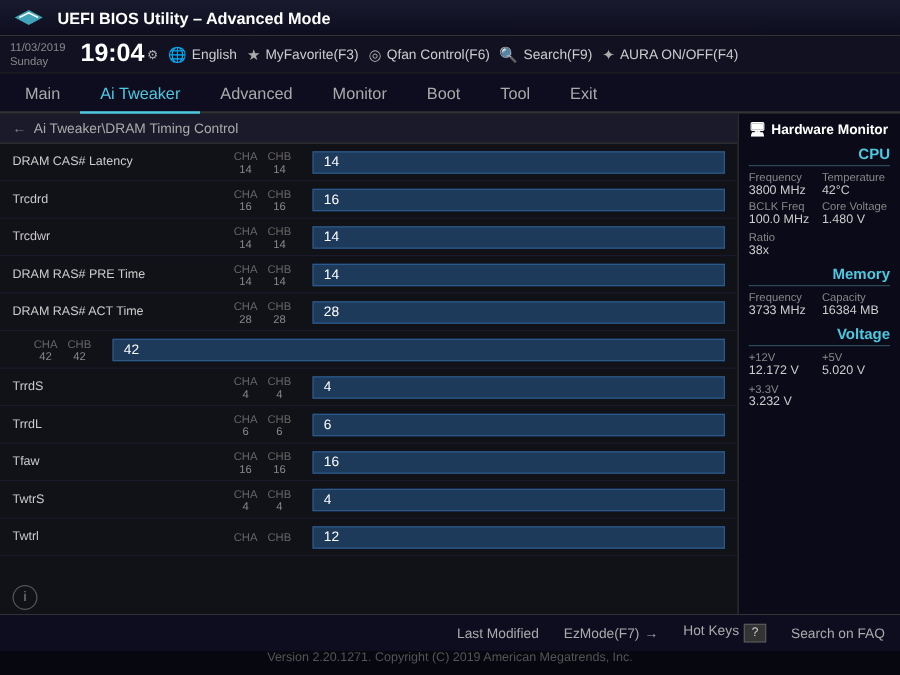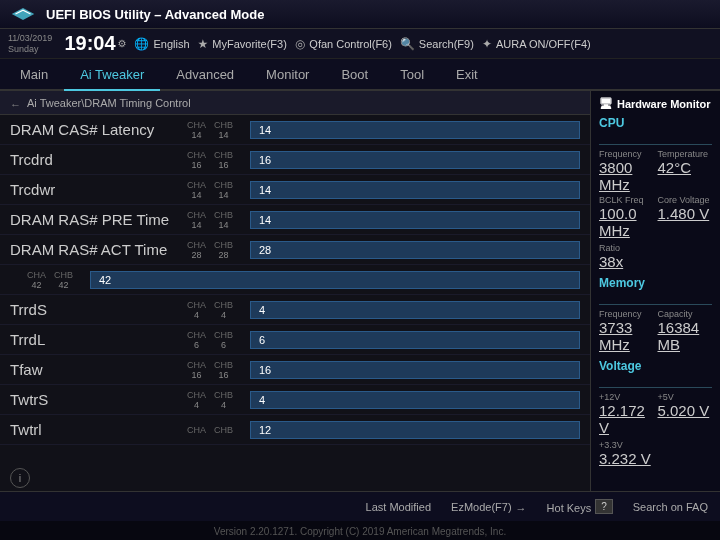--- a/index.html
+++ b/index.html
@@ -106,21 +106,21 @@
     #breadcrumb .arrow { margin-right: 6px; color: #888; }
     .dram-row {
       height: 30px;
       border-bottom: 1px solid #1a1a2a;
       display: flex;
       align-items: center;
       padding: 0 10px;
     }
     .dram-row .row-label {
       flex: 0 0 160px;
-      font-size: 15px;
+      font-size: 10px;
       color: #ccc;
     }
     .dram-row .cha-chb {
       flex: 0 0 80px;
       display: flex;
       flex-direction: column;
       align-items: center;
       font-size: 9px;
       color: #888;
       gap: 1px;
@@ -159,65 +159,66 @@
       display: flex;
       align-items: center;
       gap: 4px;
     }
     .section-header {
       color: #4dc8e0;
       font-size: 12px;
       font-weight: bold;
       margin: 6px 0 4px 0;
       border-bottom: 1px solid #2a4a5a;
-      padding-bottom: 14px;
+      padding-bottom: 2px;
+      text-align: right;
     }
     .hw-grid {
       display: grid;
       grid-template-columns: 1fr 1fr;
       gap: 2px 4px;
       margin-bottom: 4px;
     }
     .hw-label { color: #888; font-size: 9px; }
-    .hw-value { color: #ccc; font-size: 15px; text-decoration: underline; }
+    .hw-value { color: #ccc; font-size: 10px; }
     .hw-single { margin-bottom: 3px; }
 
     
     #statusbar {
       background: #0d0d1f;
       height: 30px;
       display: flex;
       align-items: center;
       justify-content: flex-end;
       padding: 0 12px;
       border-top: 1px solid #333;
       gap: 20px;
       font-size: 11px;
       color: #aaa;
     }
     .status-item {
       display: flex;
-      align-items: flex-end;
+      align-items: flex-start;
       gap: 4px;
       cursor: pointer;
     }
     .status-badge {
       background: #333;
       border: 1px solid #555;
       padding: 1px 5px;
       font-size: 10px;
       color: #ccc;
     }
 
     
     #footer {
       background: #070710;
       height: 20px;
       display: flex;
-      align-items: center;
+      align-items: flex-start;
       justify-content: center;
       font-size: 10px;
       color: #555;
     }
 
     
     #info-btn {
       position: absolute;
       bottom: 52px;
       left: 10px;

